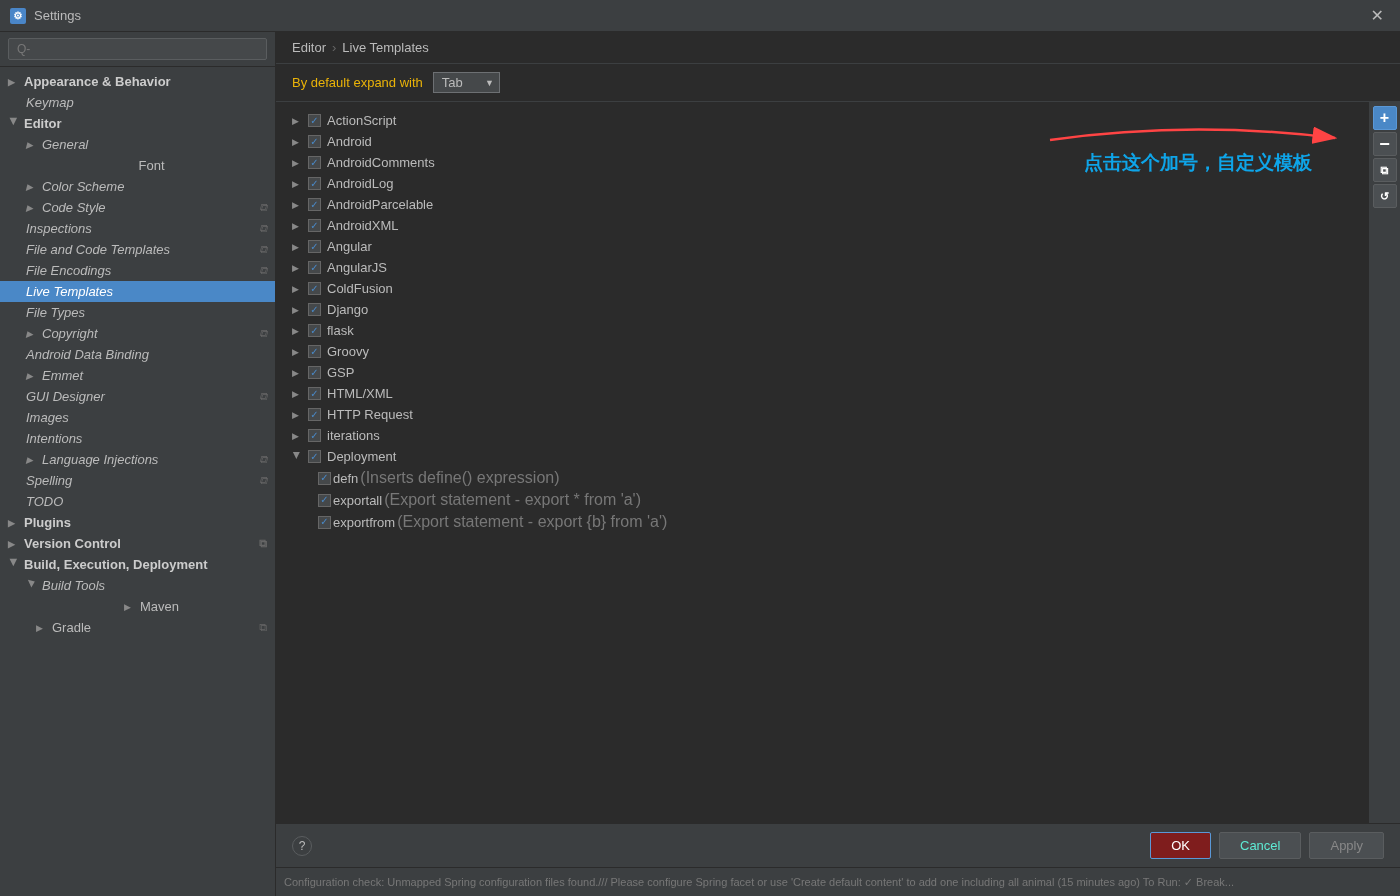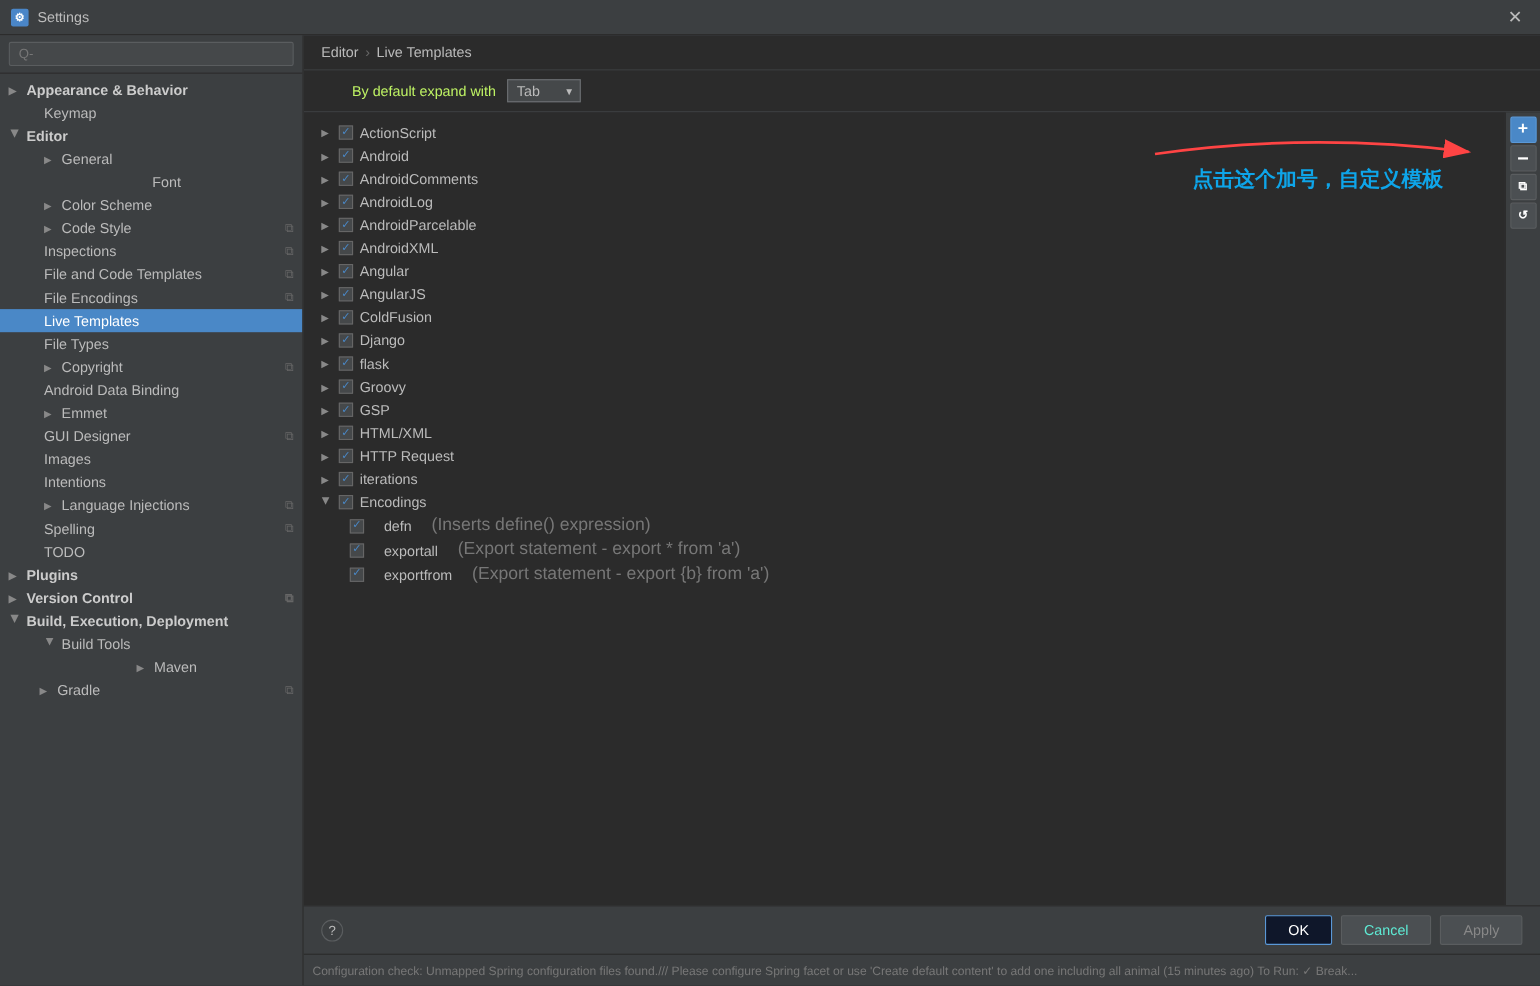--- a/index.html
+++ b/index.html
@@ -98,21 +98,21 @@
       align-items: center;
       gap: 4px;
       position: relative;
       white-space: nowrap;
       overflow: hidden;
     }
     .nav-item.selected {
       background: #4a88c7;
       color: white;
     }
-    .nav-item.indent1 { padding-left: 40px; }
+    .nav-item.indent1 { padding-left: 26px; font-style: italic; }
     .nav-item.indent2 { padding-left: 36px; justify-content: center; }
     .nav-item.section-header {
       font-weight: bold;
       color: #cccccc;
       padding-left: 8px;
     }
     .nav-item .arrow {
       font-size: 9px;
       color: #888;
       flex-shrink: 0;
@@ -158,23 +158,22 @@
     .templates-list::-webkit-scrollbar-thumb { background: #5a5d5f; }
     .toolbar-row {
       padding: 8px 16px;
       display: flex;
       align-items: center;
       gap: 10px;
       border-bottom: 1px solid #3c3f41;
       flex-shrink: 0;
     }
     .toolbar-row label {
-      color: #bef264;
+      color: #eab308;
       font-size: 13px;
-      margin-left: 28px;
     }
     .expand-select {
       background: #45484a;
       border: 1px solid #6d7073;
       color: #bbbbbb;
       padding: 2px 20px 2px 8px;
       font-size: 13px;
       outline: none;
       cursor: pointer;
       appearance: none;
@@ -230,21 +229,21 @@
       line-height: 1;
     }
     .group-name {
       color: #bbbbbb;
       font-size: 13px;
     }
     .template-item {
       display: flex;
       align-items: center;
       padding: 2px 16px 2px 42px;
-      gap: 18px;
+      gap: 2px;
       cursor: pointer;
     }
     .template-item-name {
       color: #bbbbbb;
       font-size: 13px;
       font-weight: 500;
     }
     .template-item-desc {
       color: #777;
       font-size: 16px;
@@ -311,21 +310,21 @@
       flex-shrink: 0;
     }
     .footer-btn {
       padding: 5px 20px;
       font-size: 13px;
       cursor: pointer;
       border-radius: 2px;
       border: 1px solid transparent;
     }
     .footer-btn.primary {
-      background: #0f172a;
+      background: #7f1d1d;
       color: white;
       border-color: #5a98d7;
       margin-left: 25px;
     }
     .footer-btn.secondary {
       background: #4b4f52;
       color: #5eead4;
       border-color: #5a5d5f;
     }
     .footer-btn.apply {
@@ -662,21 +661,21 @@
                 <span class="group-arrow collapsed">▶</span>
                 <span class="checkbox checked"></span>
                 <span class="group-name">iterations</span>
               </div>
             </div>
 
             <div class="template-group">
               <div class="template-group-header">
                 <span class="group-arrow expanded">▶</span>
                 <span class="checkbox checked"></span>
-                <span class="group-name">Encodings</span>
+                <span class="group-name">Deployment</span>
               </div>
 
               <div class="template-item">
                 <span class="checkbox checked"></span>
                 <span class="template-item-name">defn</span>
                 <span class="template-item-desc">(Inserts define() expression)</span>
               </div>
 
               <div class="template-item">
                 <span class="checkbox checked"></span>

